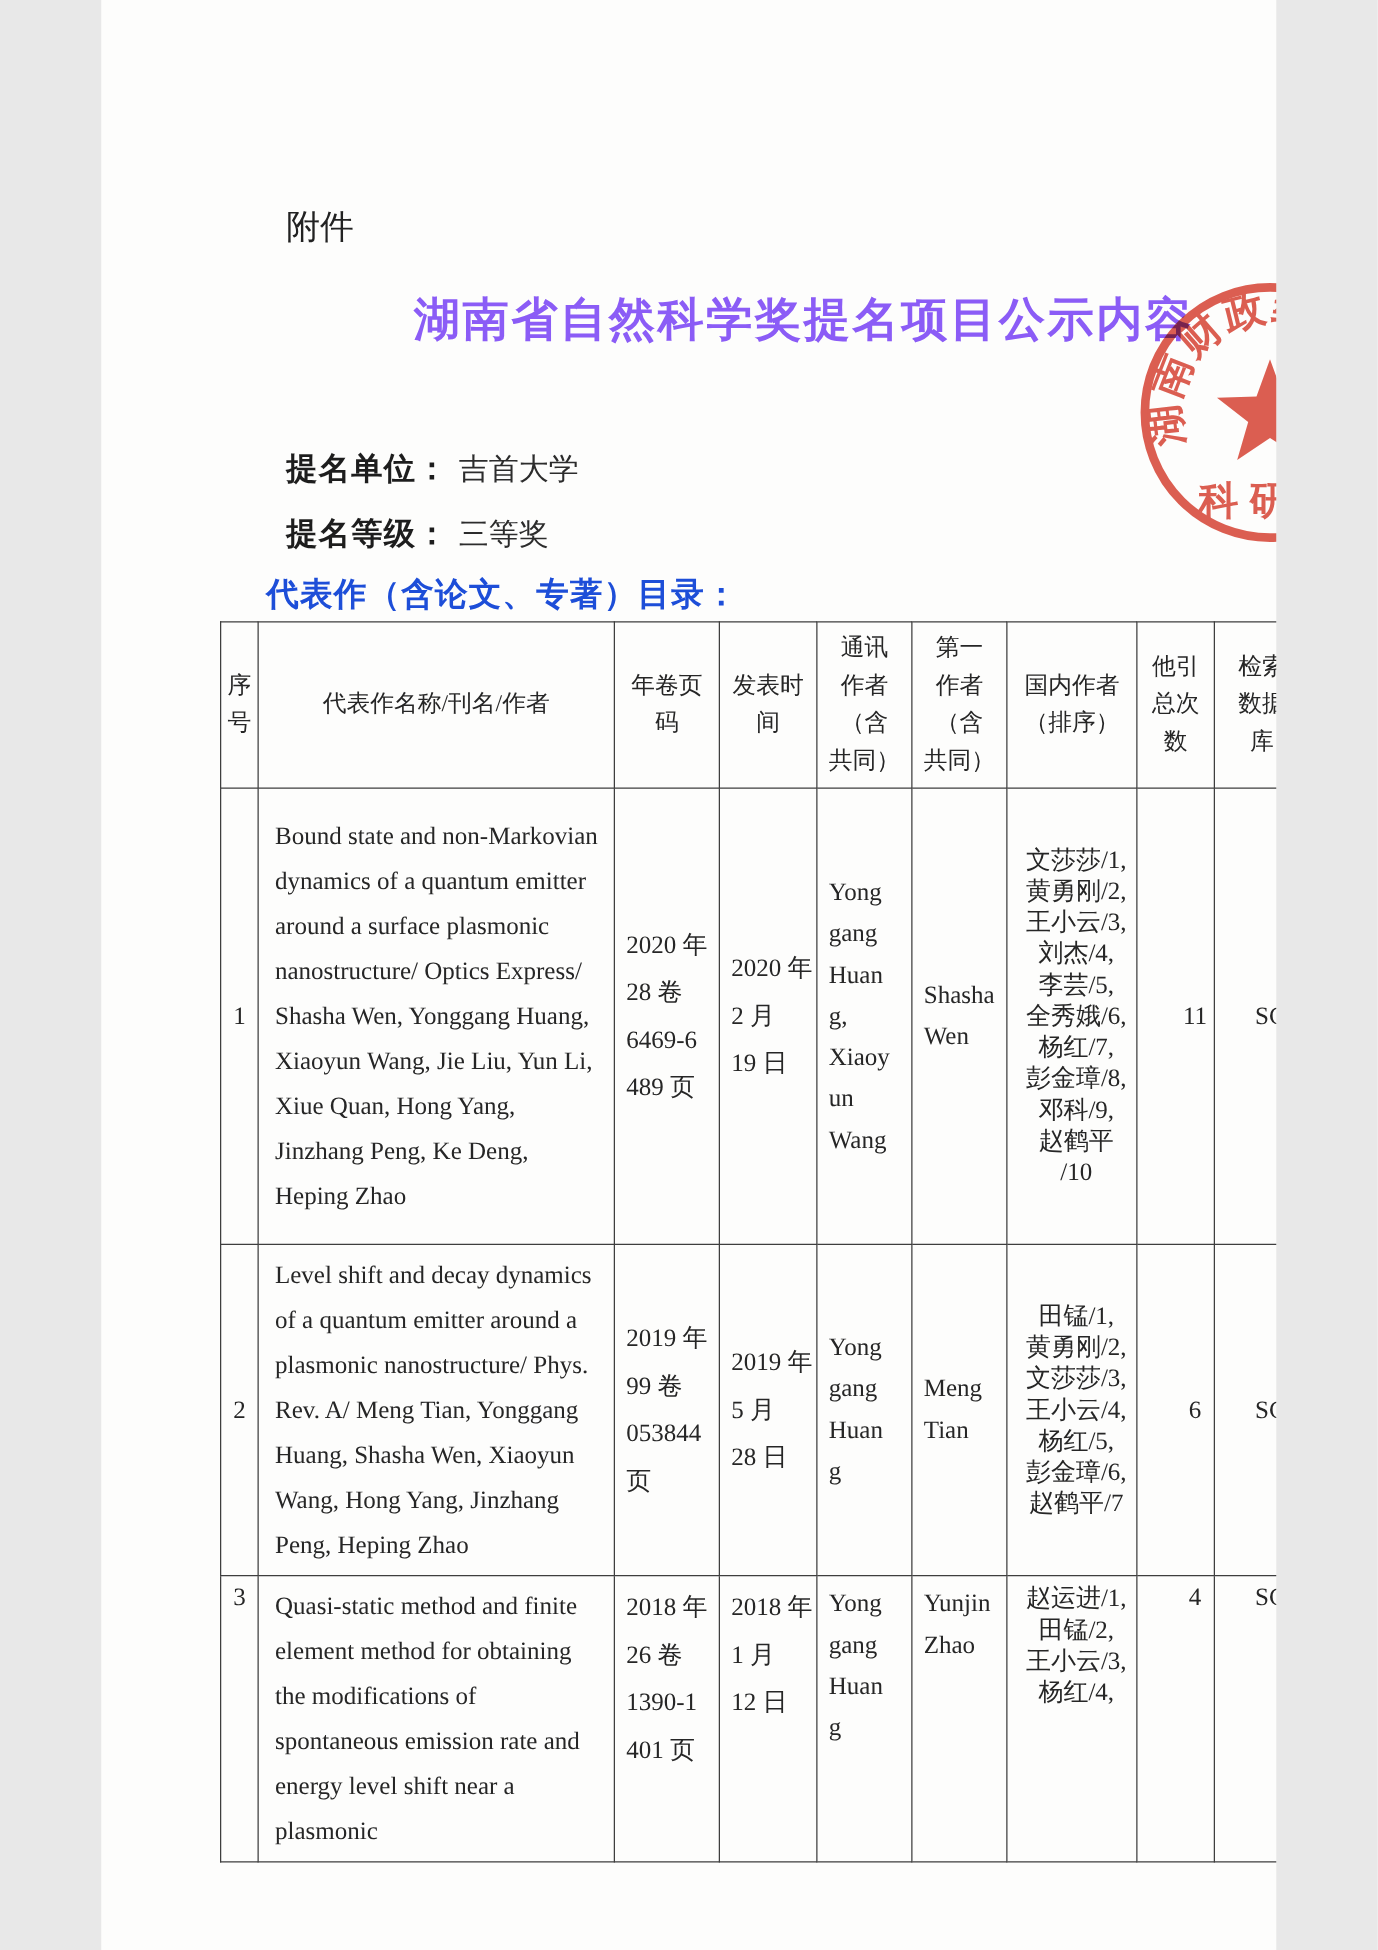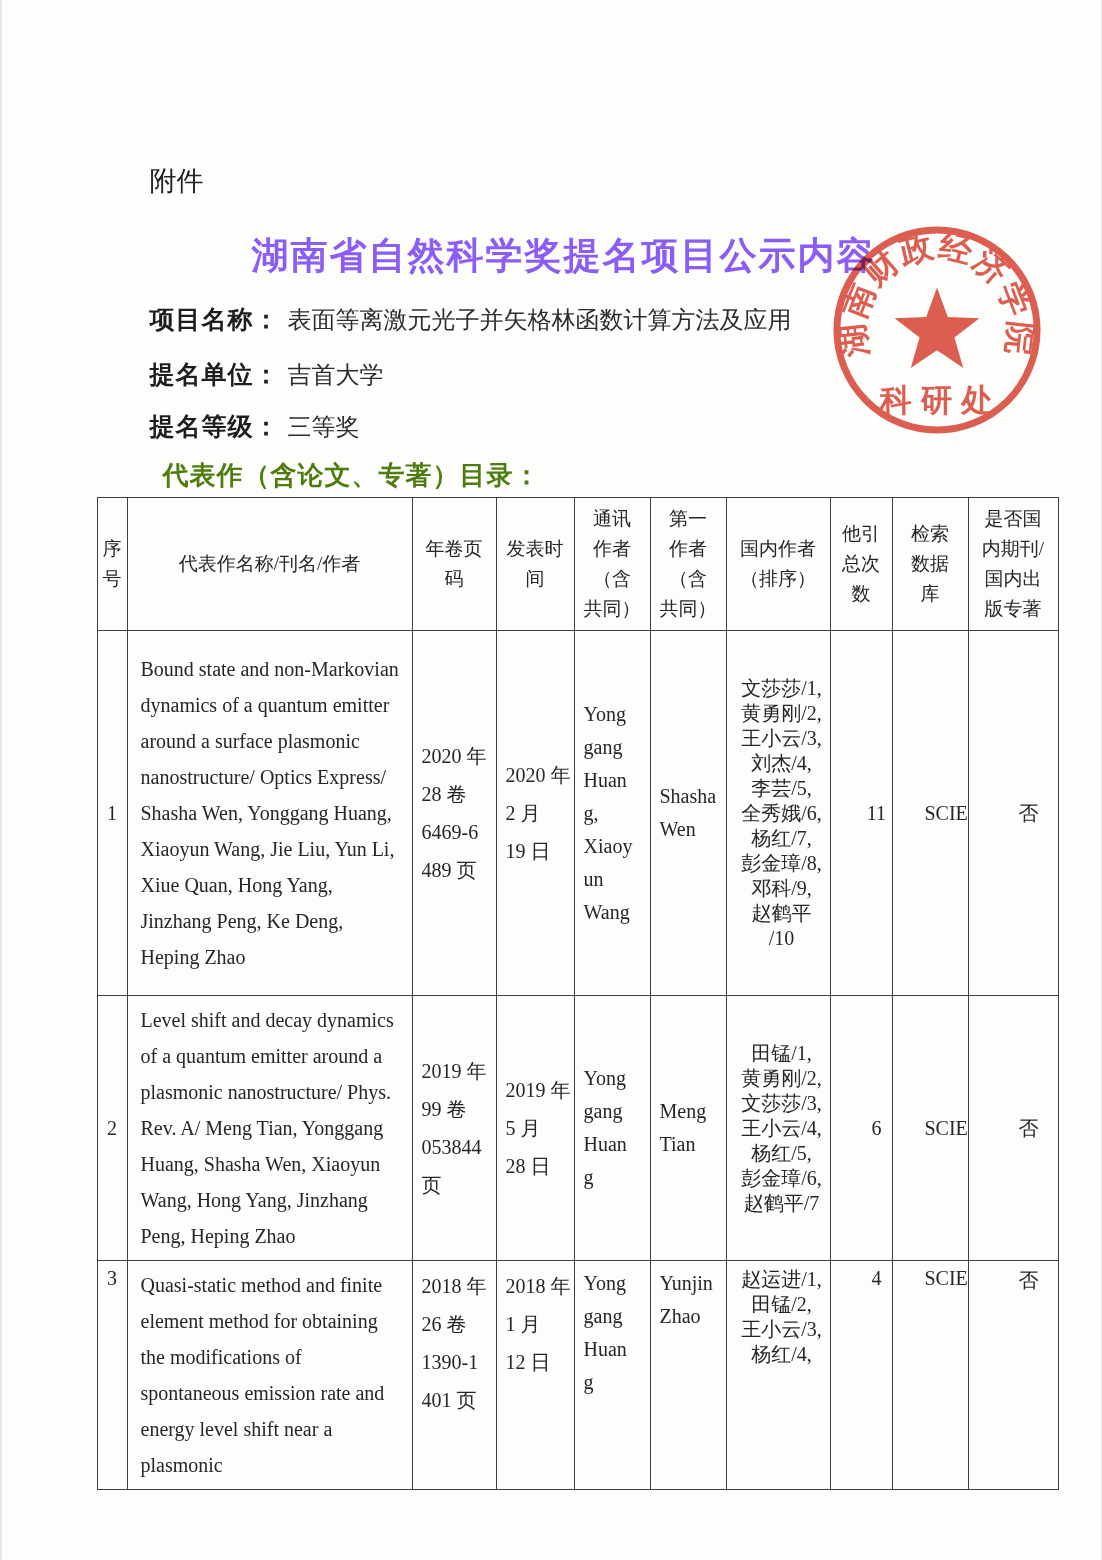--- a/index.html
+++ b/index.html
@@ -1,17 +1,17 @@
 <!DOCTYPE html>
 <html><head>
 <meta charset="utf-8">
 <style>
   html,body { margin:0; padding:0; background:#e8e8e8; }
   .page {
-    position:relative; width:1099px; height:1560px; margin:0 auto;
+    position:relative; width:940px; height:1560px; margin:0 auto;
     background:#fdfdfc; overflow:hidden;
     font-family:"Liberation Serif","DejaVu Serif",serif; color:#262626;
   }
   .attachment {
     position:absolute; left:148px; top:163px;
     font-family:"Liberation Sans","DejaVu Sans",sans-serif;
     font-size:27px; color:#222;
   }
   .title {
     position:absolute; left:110px; top:219px; width:880px; margin:12px;
@@ -19,23 +19,23 @@
     font-family:"Liberation Sans","DejaVu Sans",sans-serif; color:#8b5cf6;
   }
   .field { position:absolute; left:148px; font-size:25px; white-space:nowrap; }
   .field-1 { top:303px; } .field-2 { top:358px; } .field-3 { top:410px; }
   .flabel {
     font-family:"Liberation Sans","DejaVu Sans",sans-serif;
     font-weight:bold; letter-spacing:1px; color:#1d1d1d;
   }
   .fvalue { margin-left:8px; font-size:24px; color:#2c2c2c; }
   .caption {
-    position:absolute; left:161px; top:458px;
+    position:absolute; left:132px; top:458px;
     font-family:"Liberation Sans","DejaVu Sans",sans-serif;
-    font-size:26px; font-weight:bold; letter-spacing:1px; color:#4d7c0f;
+    font-size:26px; font-weight:bold; letter-spacing:1px; color:#1d4ed8;
   }
   table.doc-table {
     position:absolute; left:95px; top:497px; width:961px;
     border-collapse:collapse; table-layout:fixed;
   }
   .doc-table th, .doc-table td {
     border:1.6px solid #3e3e3e; overflow:hidden;
   }
   .doc-table th {
     font-weight:normal; font-size:19px; line-height:30px;
@@ -61,23 +61,20 @@
 </style>
 </head>
 <body>
 
 <div class="page">
 
   <div class="attachment">附件</div>
 
   <h1 class="title">湖南省自然科学奖提名项目公示内容</h1>
 
-  <div class="field field-1">
-    <span class="flabel">项目名称：</span><span class="fvalue">表面等离激元光子并矢格林函数计算方法及应用</span>
-  </div>
   <div class="field field-3">
     <span class="flabel">提名等级：</span><span class="fvalue">三等奖</span>
   </div>
   <div class="field field-2">
     <span class="flabel">提名单位：</span><span class="fvalue">吉首大学</span>
   </div>
 
   <div class="caption">代表作（含论文、专著）目录：</div>
 
   <table class="doc-table">

